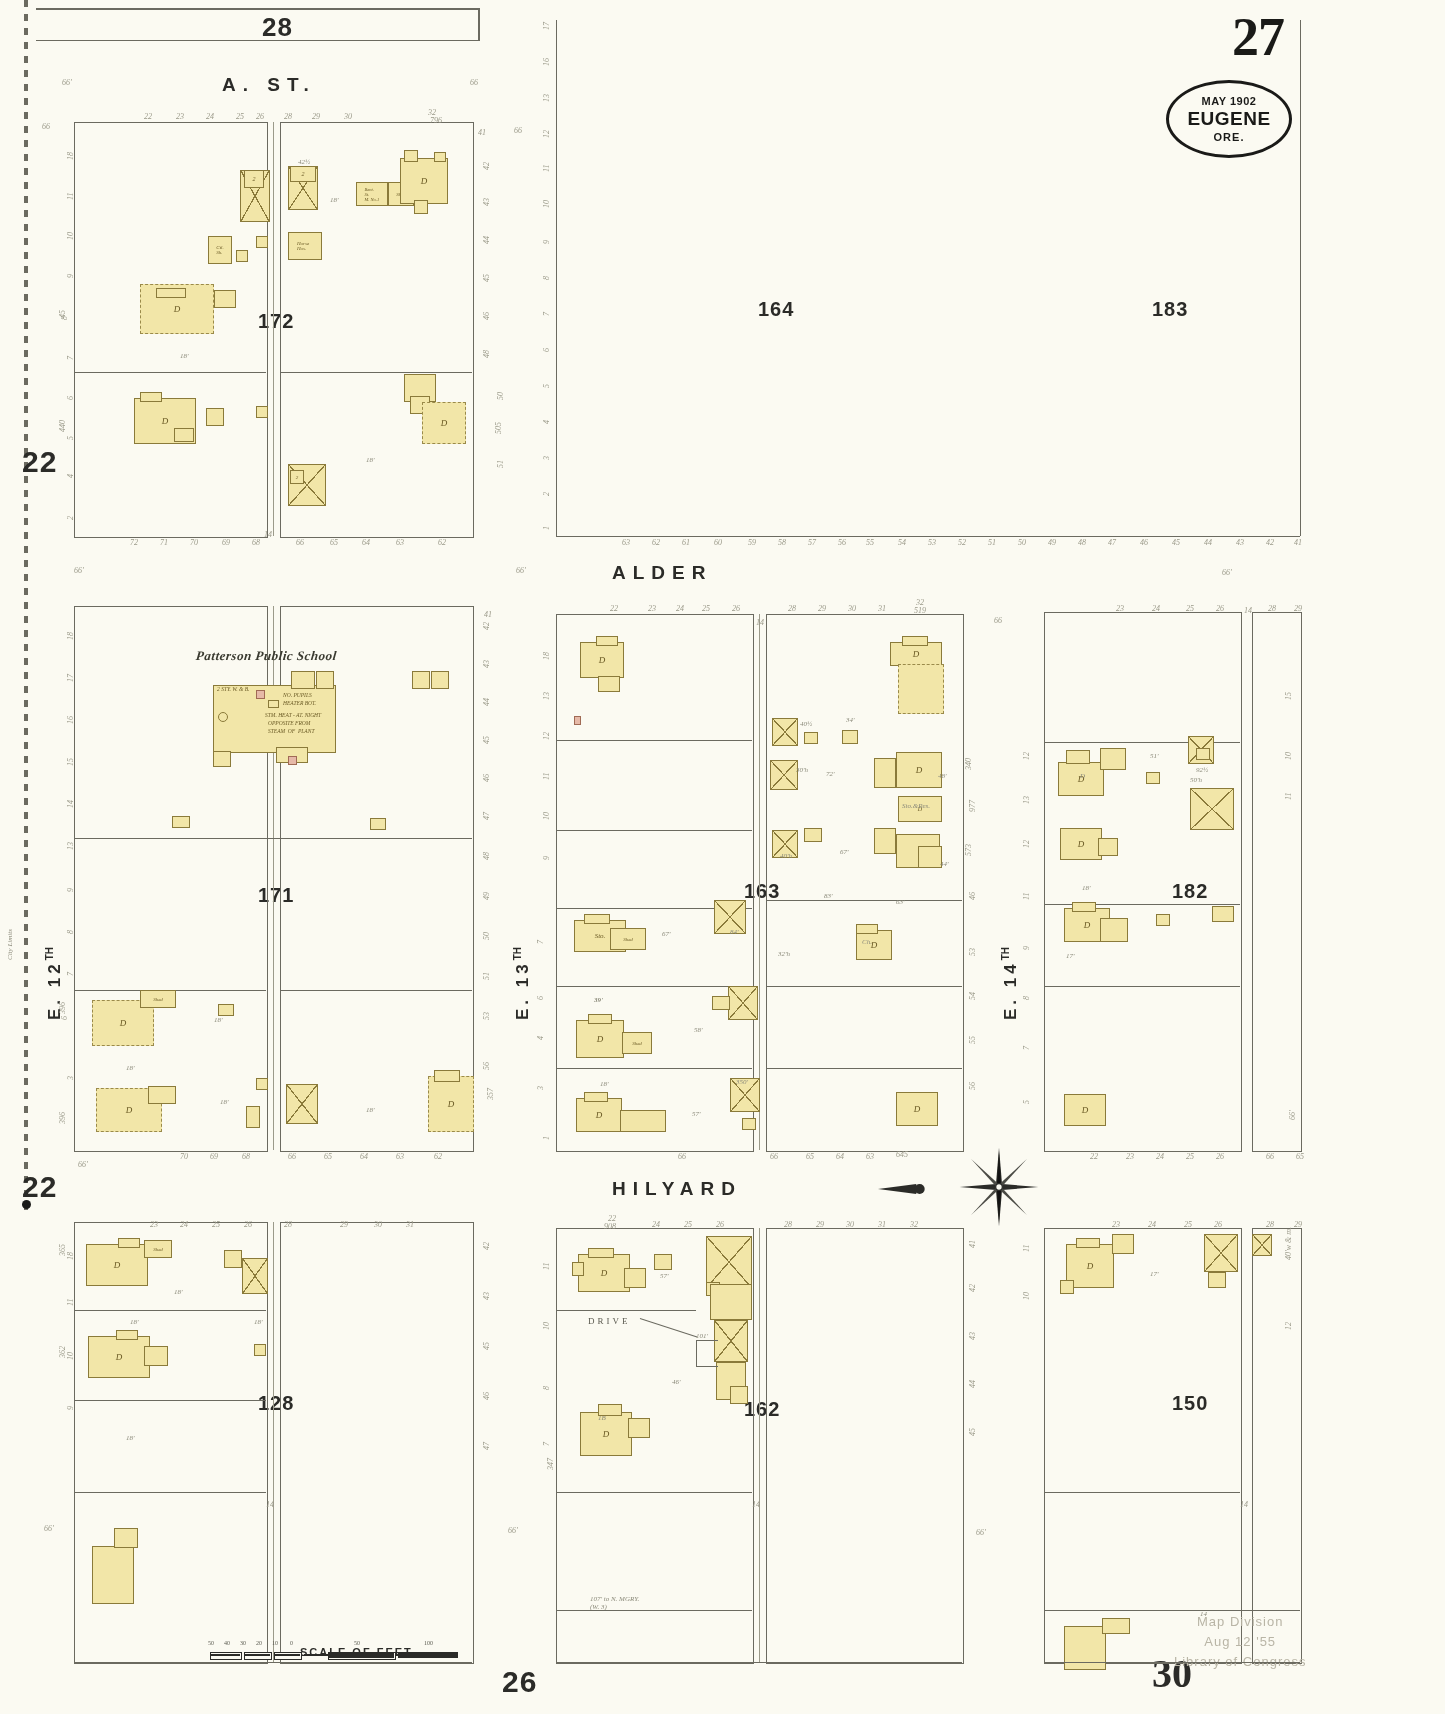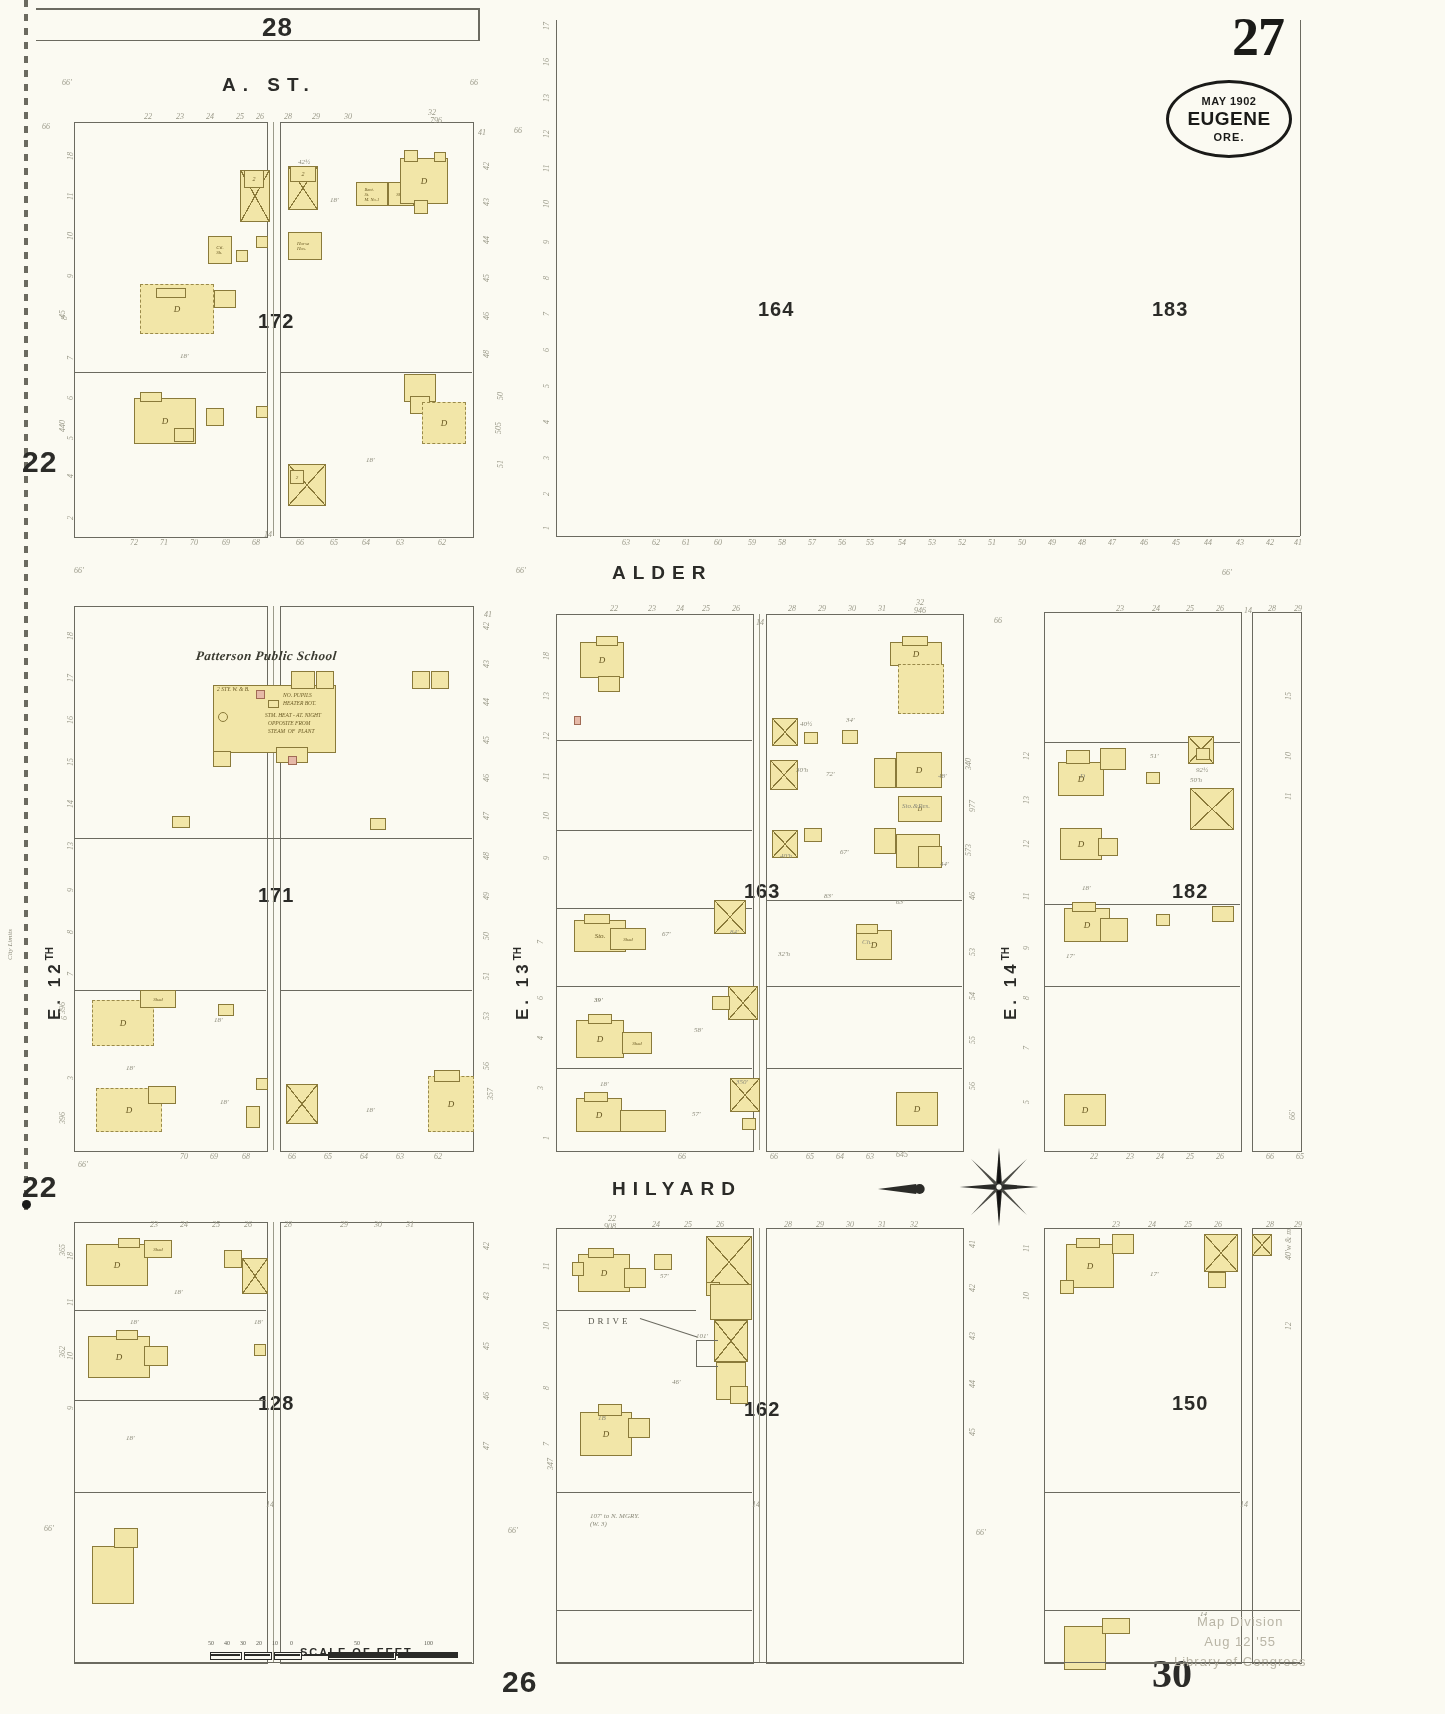--- a/index.html
+++ b/index.html
@@ -325,21 +325,21 @@
   <div class="tick" style="left:610px;top:604px;">22</div>
   <div class="tick" style="left:648px;top:604px;">23</div>
   <div class="tick" style="left:676px;top:604px;">24</div>
   <div class="tick" style="left:702px;top:604px;">25</div>
   <div class="tick" style="left:732px;top:604px;">26</div>
   <div class="tick" style="left:788px;top:604px;">28</div>
   <div class="tick" style="left:818px;top:604px;">29</div>
   <div class="tick" style="left:848px;top:604px;">30</div>
   <div class="tick" style="left:878px;top:604px;">31</div>
   <div class="tick" style="left:916px;top:598px;">32</div>
-  <div class="tick" style="left:914px;top:606px;">946</div>
+  <div class="tick" style="left:914px;top:606px;">519</div>
   <div class="tick" style="left:756px;top:618px;">14</div>
   <div class="tick" style="left:1116px;top:604px;">23</div>
   <div class="tick" style="left:1152px;top:604px;">24</div>
   <div class="tick" style="left:1186px;top:604px;">25</div>
   <div class="tick" style="left:1216px;top:604px;">26</div>
   <div class="tick" style="left:1244px;top:606px;">14</div>
   <div class="tick" style="left:1268px;top:604px;">28</div>
   <div class="tick" style="left:1294px;top:604px;">29</div>
   <div class="tick" style="left:484px;top:610px;">41</div>
 
@@ -689,21 +689,21 @@
   <div class="bldg" style="left:730px;top:1386px;width:18px;height:18px;"></div>
   <div class="bldg" style="left:580px;top:1412px;width:52px;height:44px;">
       <span class="dlab">D</span>
     </div>
   <div class="bldg" style="left:598px;top:1404px;width:24px;height:12px;"></div>
   <div class="bldg" style="left:628px;top:1418px;width:22px;height:20px;"></div>
   <div class="tiny" style="left:598px;top:1414px;">1B</div>
   <div class="tiny" style="left:660px;top:1272px;">57'</div>
   <div class="tiny" style="left:696px;top:1332px;">101'</div>
   <div class="tiny" style="left:672px;top:1378px;">46'</div>
-  <div class="tiny" style="left:590px;top:1512px;">107' to N. MGRY.<br>(W. 3)</div>
+  <div class="tiny" style="left:590px;top:1595px;">107' to N. MGRY.<br>(W. 3)</div>
   <div class="line" style="left:640px;top:1318px;width:60px;height:1px;transform:rotate(18deg);transform-origin:left;"></div>
   <div class="line" style="left:696px;top:1340px;width:22px;height:1px;"></div>
   <div class="line vl" style="left:696px;top:1340px;height:26px;"></div>
   <div class="line hl" style="left:696px;top:1366px;width:22px;"></div>
 
   <div class="bldg" style="left:1066px;top:1244px;width:48px;height:44px;">
       <span class="dlab">D</span>
     </div>
   <div class="bldg" style="left:1076px;top:1238px;width:24px;height:10px;"></div>
   <div class="bldg" style="left:1112px;top:1234px;width:22px;height:20px;"></div>

